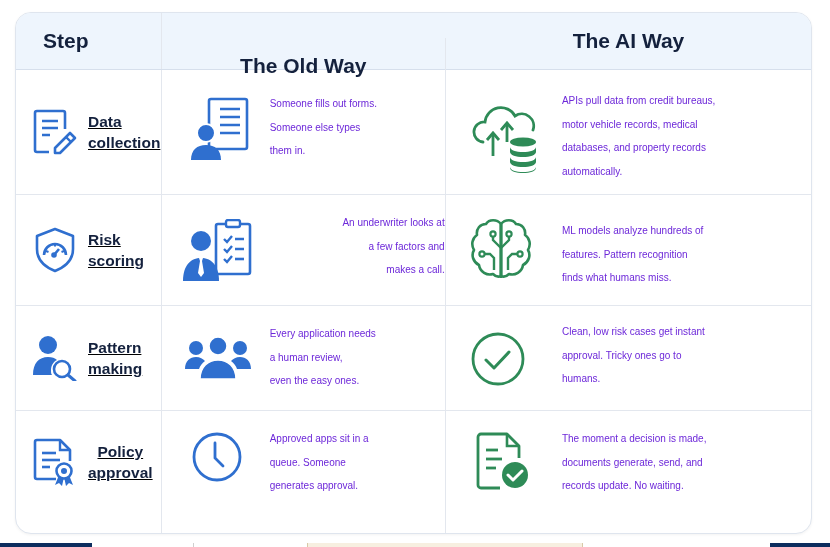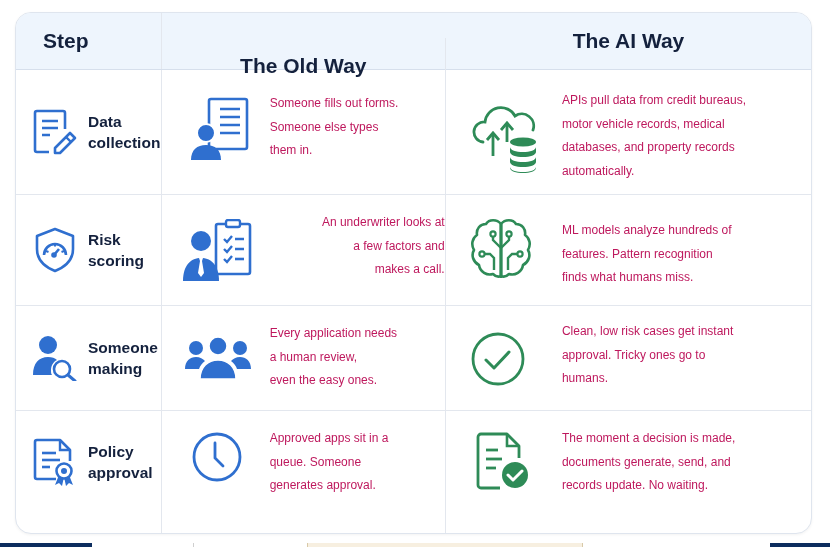--- a/index.html
+++ b/index.html
@@ -18,27 +18,27 @@
   .cell:last-child { border-right: none; }
   .c1 { width: 146px; }
   .c2 { width: 285px; }
   .c3 { width: 366px; }
 
   .hcell { display: flex; align-items: center; font-weight: bold; color: #14213d; font-size: 21px; }
   .hcell.c1 { padding-left: 27px; }
   .hcell.c2 { justify-content: center; margin-top: 25px; }
   .hcell.c3 { justify-content: center; }
 
-  .step { display: flex; align-items: center; padding-left: 16px; }
+  .step { display: flex; align-items: center; padding-left: 16px; text-decoration: underline; }
   .step .ico { width: 46px; height: 46px; flex: 0 0 46px; }
   .step .lbl { margin-left: 10px; font-weight: bold; color: #14213d; font-size: 15.5px; line-height: 21px; }
 
   .desc { display: flex; align-items: flex-start; }
   .desc .ico { position: absolute; }
-  .desc .txt { position: absolute; font-size: 12px; line-height: 23.5px; color: #be185d; }
+  .desc .txt { position: absolute; font-size: 10px; line-height: 23.5px; color: #6d28d9; }
   .c2 .txt { left: 108px; width: 175px; }
   .c3 .txt { left: 116px; width: 245px; }
 
   .strip { position: absolute; top: 543px; height: 4px; }
 </style>
 </head>
 <body>
 
 <div class="table">
 
@@ -160,21 +160,21 @@
 
   <div class="row" style="top:293px;height:105px;">
     <div class="cell c1 step">
       <svg class="ico" viewBox="0 0 46 46">
         <circle cx="16" cy="10" r="9" fill="#2f6fcf"></circle>
         <path d="M1 40c0-12 6-18 15-18 4 0 7 1 9 3-4 2-6 6-6 10 0 2 0 4 1 5z" fill="#2f6fcf"></path>
         <circle cx="30" cy="34" r="8" fill="#fff" stroke="#2f6fcf" stroke-width="2.6"></circle>
         <line x1="36" y1="40" x2="43" y2="46" stroke="#2f6fcf" stroke-width="3" stroke-linecap="round"></line>
       </svg>
       <div class="lbl">
-        <div>Someone</div>
+        <div>Pattern</div>
         <div>making</div>
       </div>
     </div>
     <div class="cell c2 desc">
       <svg class="ico" style="left:23px;top:31px;" width="66" height="42" viewBox="0 0 66 42">
         <circle cx="11" cy="11" r="7" fill="#2f6fcf"></circle>
         <circle cx="55" cy="11" r="7" fill="#2f6fcf"></circle>
         <path d="M0 32c0-8 5-12 11-12 4 0 7 2 9 4-3 2-5 5-6 8z" fill="#2f6fcf"></path>
         <path d="M66 32c0-8-5-12-11-12-4 0-7 2-9 4 3 2 5 5 6 8z" fill="#2f6fcf"></path>
         <circle cx="33" cy="9" r="9" fill="#2f6fcf" stroke="#fff" stroke-width="1.5"></circle>
@@ -193,21 +193,21 @@
       </svg>
       <div class="txt" style="top:14px;">
         <div>Clean, low risk cases get instant</div>
         <div>approval. Tricky ones go to</div>
         <div>humans.</div>
       </div>
     </div>
   </div>
 
   <div class="row last" style="top:398px;height:124px;">
-    <div class="cell c1 step" style="align-items:flex-start;padding-top:22px;">
+    <div class="cell c1 step" style="align-items:flex-start;padding-top:22px;text-align:center;">
       <svg class="ico" viewBox="0 0 46 46" style="height:58px;flex-basis:46px;">
         <path d="M24 40H5a2 2 0 0 1-2-2V3a2 2 0 0 1 2-2h23l10 10v11" fill="none" stroke="#2f6fcf" stroke-width="2.6" stroke-linejoin="round"></path>
         <path d="M28 1v10h10" fill="none" stroke="#2f6fcf" stroke-width="2.4"></path>
         <line x1="10" y1="14" x2="24" y2="14" stroke="#2f6fcf" stroke-width="2.6"></line>
         <line x1="10" y1="21" x2="28" y2="21" stroke="#2f6fcf" stroke-width="2.6"></line>
         <line x1="10" y1="28" x2="18" y2="28" stroke="#2f6fcf" stroke-width="2.6"></line>
         <path d="M27 36l-4 10 4-2 3 3 2-9z" fill="#2f6fcf"></path>
         <path d="M37 36l4 10-4-2-3 3-2-9z" fill="#2f6fcf"></path>
         <circle cx="32" cy="32" r="7.5" fill="#fff" stroke="#2f6fcf" stroke-width="2.6"></circle>
         <circle cx="32" cy="32" r="3" fill="#2f6fcf"></circle>

